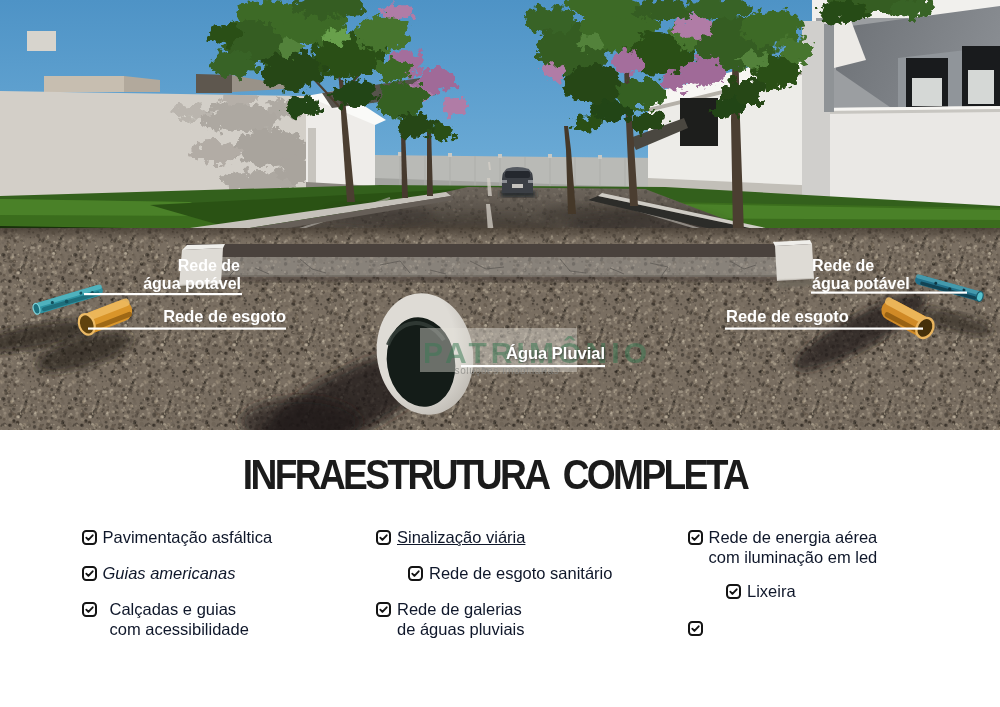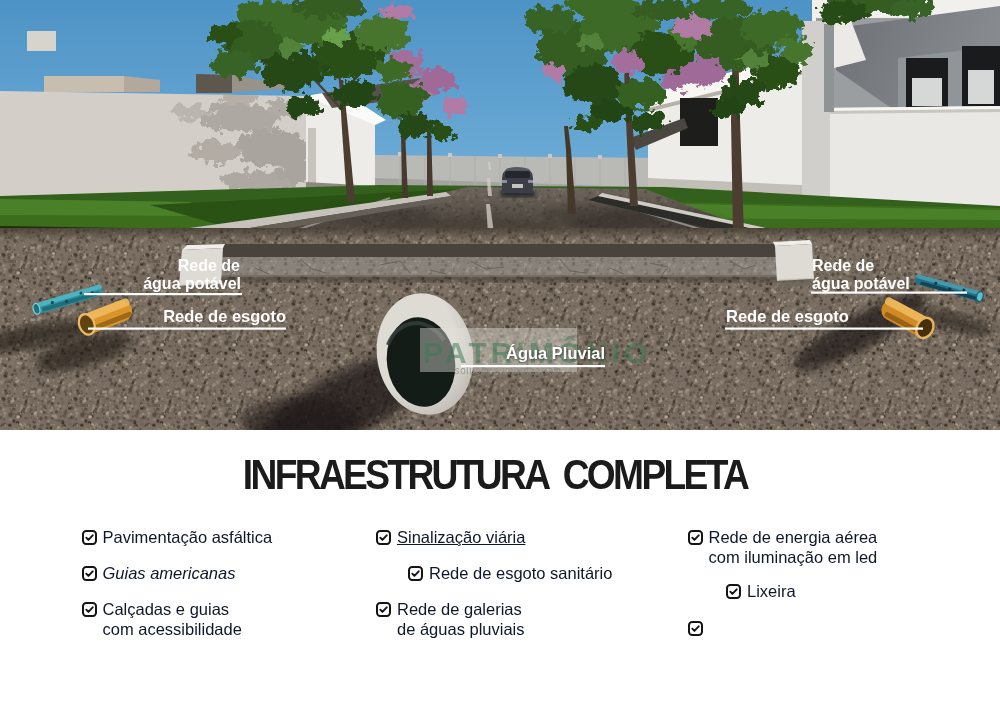--- a/index.html
+++ b/index.html
@@ -837,21 +837,21 @@
   </div>
 
   <div class="item" style="left:81.5px;top:563px;font-style:italic;">
     <svg width="15" height="15" viewBox="0 0 15 15">
         <rect x="1" y="1" width="13" height="13" rx="3.2" fill="none" stroke="#141414" stroke-width="2"></rect>
         <path d="M4.3 7.7l2.1 2.2 4.3-4.6" fill="none" stroke="#141414" stroke-width="1.9" stroke-linecap="round" stroke-linejoin="round"></path>
       </svg>
     <span>Guias americanas</span>
   </div>
 
-  <div class="item" style="left:81.5px;top:599px;">
+  <div class="item" style="left:81.5px;top:599px;gap:7px;">
     <svg width="15" height="15" viewBox="0 0 15 15">
         <rect x="1" y="1" width="13" height="13" rx="3.2" fill="none" stroke="#141414" stroke-width="2"></rect>
         <path d="M4.3 7.7l2.1 2.2 4.3-4.6" fill="none" stroke="#141414" stroke-width="1.9" stroke-linecap="round" stroke-linejoin="round"></path>
       </svg>
     <span>Calçadas e guias<br>com acessibilidade</span>
   </div>
 
   <div class="item" style="left:376px;top:527px;text-decoration:underline;">
     <svg width="15" height="15" viewBox="0 0 15 15">
         <rect x="1" y="1" width="13" height="13" rx="3.2" fill="none" stroke="#141414" stroke-width="2"></rect>

